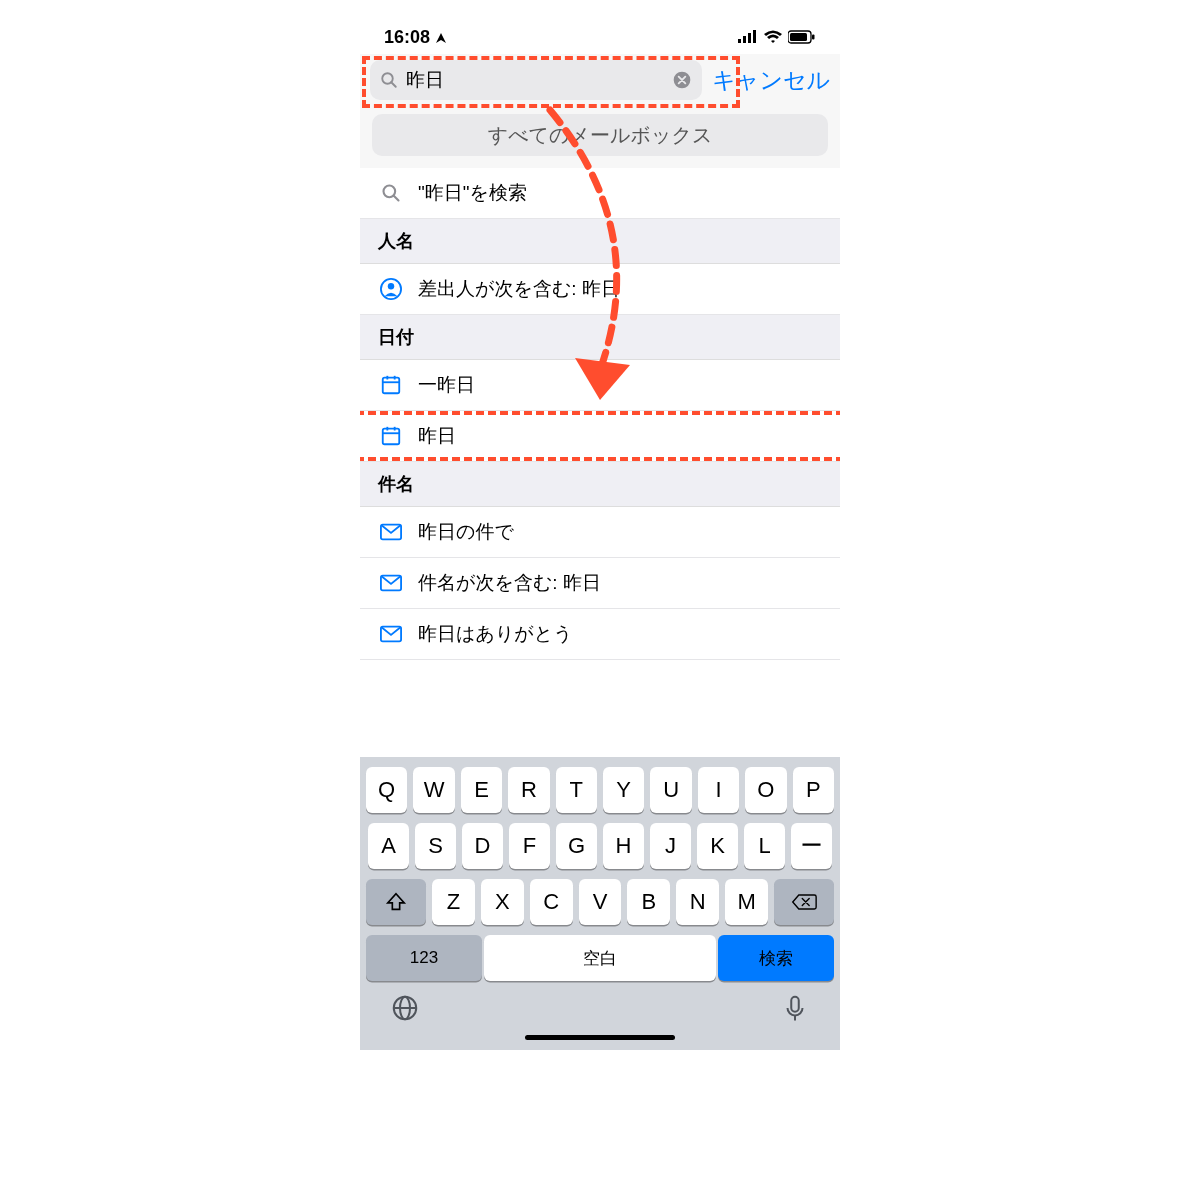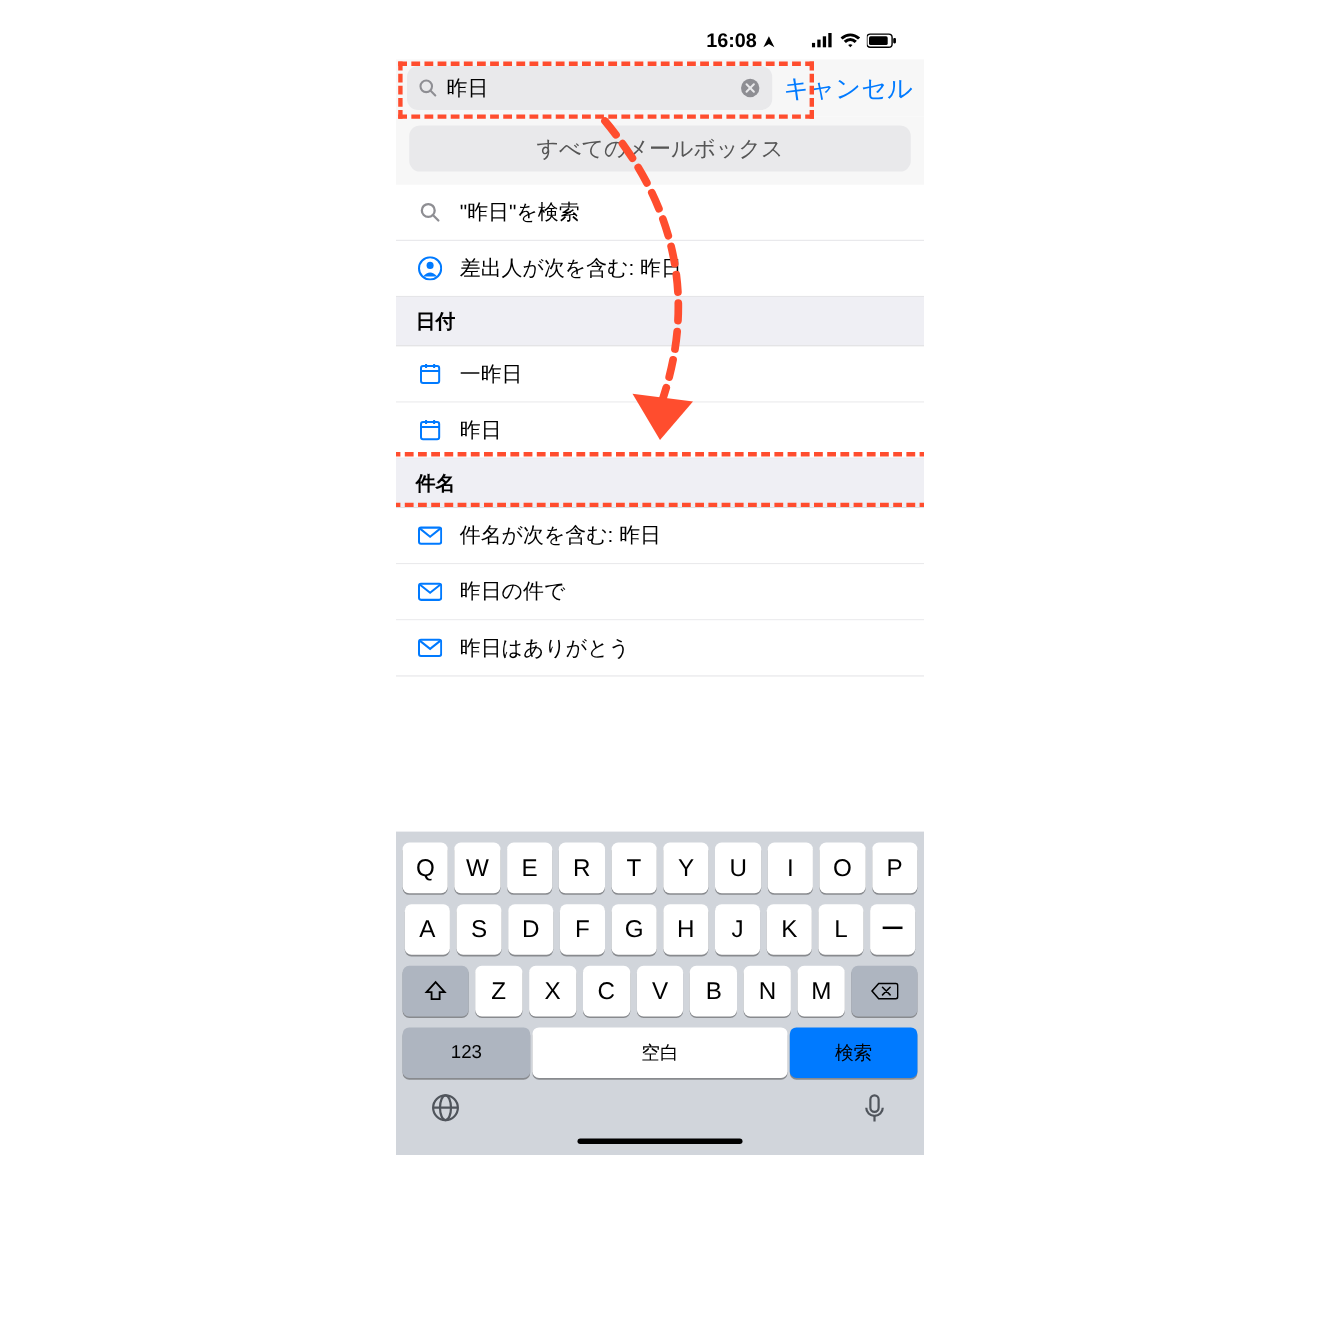--- a/index.html
+++ b/index.html
@@ -29,21 +29,21 @@
     width:480px;
     height:1030px;
     background:var(--bg);
     overflow:hidden;
   }
   
   .status{
     height:34px;
     display:flex;
     align-items:center;
-    justify-content:flex-end;
+    justify-content:space-between;
     padding:0 24px;
     font-size:18px;
     font-weight:600;
     gap:33px;
   }
   .status-right{display:flex;gap:6px;align-items:center}
   .status-right svg{display:block}
   
   .search-row{
     display:flex;
@@ -182,20 +182,21 @@
   <div class="row">
     <span class="icon-slot">
       <svg width="20" height="20" viewBox="0 0 24 24">
           <circle cx="10" cy="10" r="7" fill="none" stroke="#8e8e93" stroke-width="2.5"></circle>
           <line x1="15" y1="15" x2="21" y2="21" stroke="#8e8e93" stroke-width="2.5" stroke-linecap="round"></line>
         </svg>
     </span>
     <span>"昨日"を検索</span>
   </div>
 
+  <div class="section-h">人名</div>
   <div class="row">
     <span class="icon-slot">
       <svg width="22" height="22" viewBox="0 0 24 24">
           <circle cx="12" cy="12" r="11" fill="none" stroke="#007aff" stroke-width="2"></circle>
           <circle cx="12" cy="9" r="3.5" fill="#007aff"></circle>
           <path d="M5 20 Q12 12 19 20" fill="#007aff"></path>
         </svg>
     </span>
     <span>差出人が次を含む: 昨日</span>
   </div>
@@ -225,30 +226,30 @@
   </div>
 
   <div class="section-h">件名</div>
   <div class="row">
     <span class="icon-slot">
       <svg width="22" height="18" viewBox="0 0 24 18">
           <rect x="1" y="1" width="22" height="16" rx="2" fill="none" stroke="#007aff" stroke-width="2"></rect>
           <path d="M2 2 L12 10 L22 2" fill="none" stroke="#007aff" stroke-width="2"></path>
         </svg>
     </span>
-    <span>件名が次を含む: 昨日</span>
+    <span>昨日の件で</span>
   </div>
   <div class="row">
     <span class="icon-slot">
       <svg width="22" height="18" viewBox="0 0 24 18">
           <rect x="1" y="1" width="22" height="16" rx="2" fill="none" stroke="#007aff" stroke-width="2"></rect>
           <path d="M2 2 L12 10 L22 2" fill="none" stroke="#007aff" stroke-width="2"></path>
         </svg>
     </span>
-    <span>昨日の件で</span>
+    <span>件名が次を含む: 昨日</span>
   </div>
   <div class="row">
     <span class="icon-slot">
       <svg width="22" height="18" viewBox="0 0 24 18">
           <rect x="1" y="1" width="22" height="16" rx="2" fill="none" stroke="#007aff" stroke-width="2"></rect>
           <path d="M2 2 L12 10 L22 2" fill="none" stroke="#007aff" stroke-width="2"></path>
         </svg>
     </span>
     <span>昨日はありがとう</span>
   </div>

